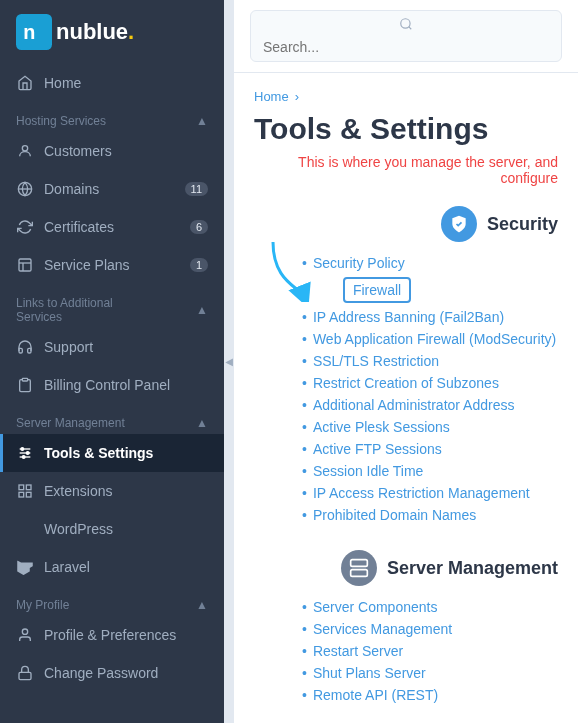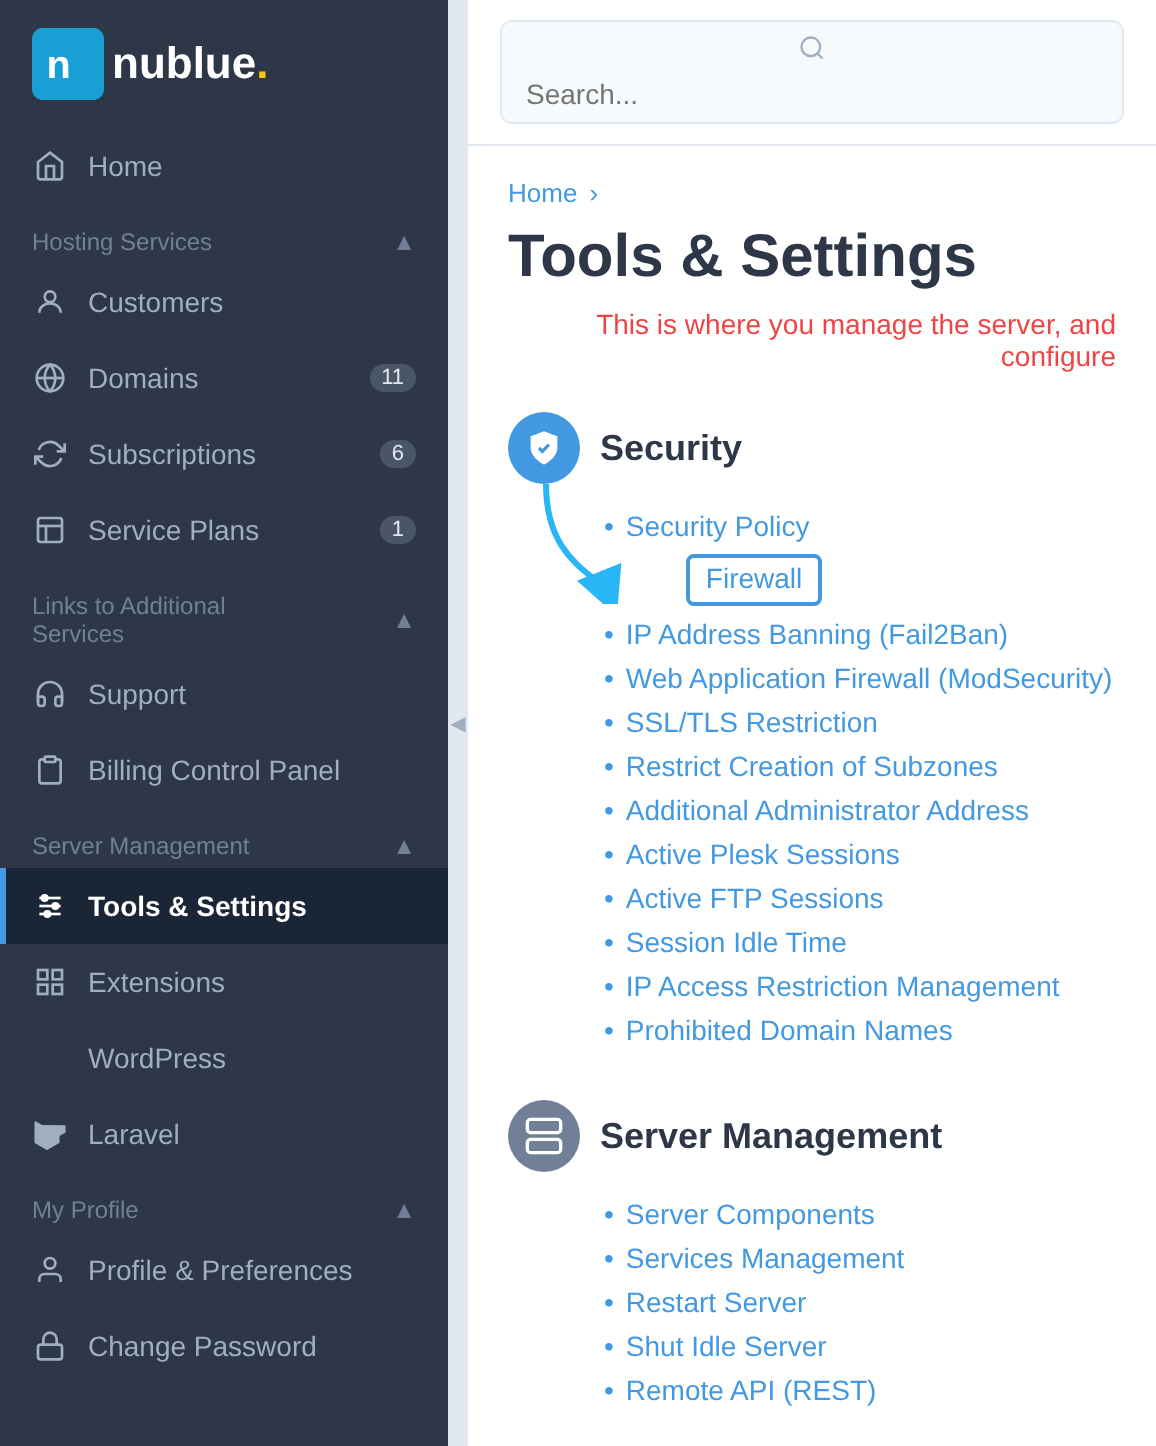--- a/index.html
+++ b/index.html
@@ -152,20 +152,21 @@
       text-align: right;
     }
     .section {
       margin-bottom: 24px;
     }
     .section-header {
       display: flex;
       align-items: center;
       gap: 10px;
       margin-bottom: 10px;
+      justify-content: flex-end;
     }
     .section-icon {
       width: 36px;
       height: 36px;
       border-radius: 50%;
       display: flex;
       align-items: center;
       justify-content: center;
       flex-shrink: 0;
     }
@@ -264,21 +265,21 @@
     <span class="sidebar-badge">11</span>
   </div>
   <div class="sidebar-item">
     <span class="icon-placeholder">
       <svg width="16" height="16" viewBox="0 0 24 24" fill="none" stroke="#a0aec0" stroke-width="2">
           <polyline points="23 4 23 10 17 10"></polyline>
           <polyline points="1 20 1 14 7 14"></polyline>
           <path d="M3.51 9a9 9 0 0 1 14.85-3.36L23 10M1 14l4.64 4.36A9 9 0 0 0 20.49 15"></path>
         </svg>
     </span>
-    <span>Subscriptions</span>
+    <span>Certificates</span>
     <span class="sidebar-badge">6</span>
   </div>
   <div class="sidebar-item">
     <span class="icon-placeholder">
       <svg width="16" height="16" viewBox="0 0 24 24" fill="none" stroke="#a0aec0" stroke-width="2">
           <rect x="3" y="3" width="18" height="18" rx="2"></rect>
           <line x1="3" y1="9" x2="21" y2="9"></line>
           <line x1="9" y1="21" x2="9" y2="9"></line>
         </svg>
     </span>
@@ -480,21 +481,21 @@
         <li>
             <a href="#">Server Components</a>
           </li>
         <li>
             <a href="#">Services Management</a>
           </li>
         <li>
             <a href="#">Restart Server</a>
           </li>
         <li>
-            <a href="#">Shut Idle Server</a>
+            <a href="#">Shut Plans Server</a>
           </li>
         <li>
             <a href="#">Remote API (REST)</a>
           </li>
       </ul>
     </div>
   </div>
 </main>
 
 </body></html>

